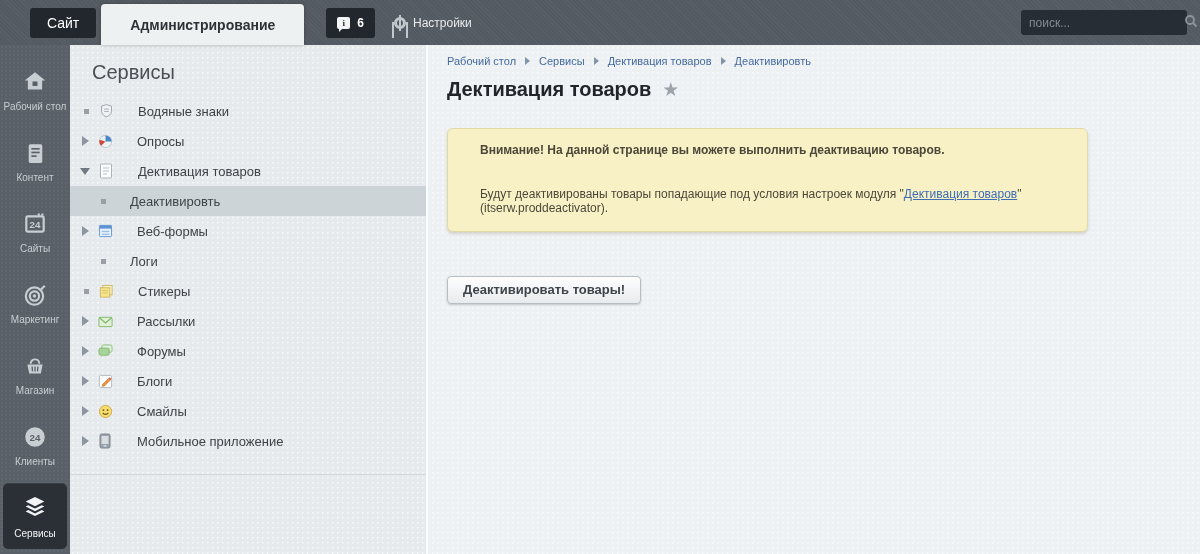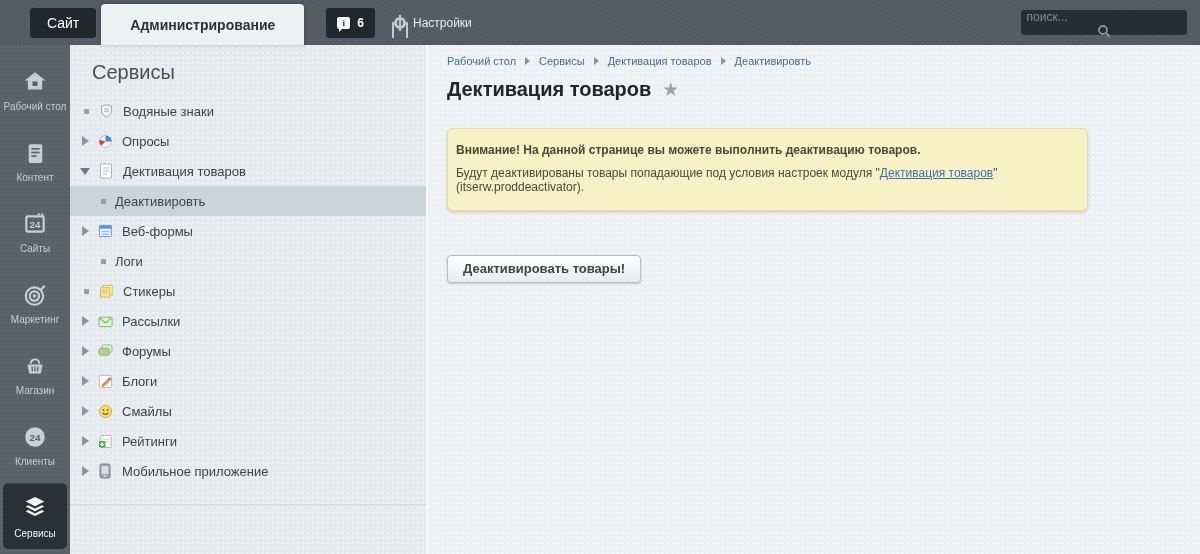--- a/index.html
+++ b/index.html
@@ -28,21 +28,21 @@
   .notif-count { color:#fff; font-size:12px; font-weight:bold; }
   .settings { margin:8px 0 0 18px; height:30px; display:flex; align-items:center; gap:6px;
     color:#e9ebed; font-size:12px; cursor:pointer; }
   .gear { width:14px; height:14px; position:relative; }
   .gear::before { content:""; position:absolute; inset:1px; border:3px solid #c3c8cc; border-radius:50%; }
   .gear::after { content:""; position:absolute; left:6px; top:-1px; width:2px; height:16px;
     background:#c3c8cc; box-shadow:-7px 7px 0 0 #c3c8cc, 7px 7px 0 0 #c3c8cc;
     transform-origin:center; }
   .top-spacer { flex:1; }
   .searchbox { margin:10px 13px 0 0; width:166px; height:25px; background:#272d34;
-    border-radius:3px; display:flex; align-items:center; padding:0 8px;flex-direction:column; }
+    border-radius:3px; display:flex; align-items:center; padding:0 8px; }
   .searchbox input { flex:1; background:transparent; border:none; outline:none;
     color:#cfd4d9; font-size:12px; font-family:"Liberation Sans", sans-serif; }
   .searchbox input::placeholder { color:#828a92; }
   .mag { flex:none; }
 
   
   .rail { position:absolute; left:0; top:45px; width:70px; height:509px;
     background:#5a6067;
     background-image:radial-gradient(rgba(255,255,255,.04) 1px, transparent 1px);
     background-size:4px 4px;
@@ -55,21 +55,21 @@
 
   
   .panel { position:absolute; left:70px; top:45px; width:358px; height:509px;
     background:#e6eaec;
     background-image:radial-gradient(rgba(255,255,255,.5) 1px, transparent 1px);
     background-size:5px 5px;
     border-right:2px solid #fbfcfc; }
   .panel-heading { padding:16px 0 12px 22px; font-size:20px; color:#4a4f54; }
   .menu { }
   .mi { height:30px; display:flex; align-items:center; font-size:13px; color:#3e4347; cursor:pointer; }
-  .mi .lbl { margin-left:9px; }
+  .mi .lbl { margin-left:24px; }
   .mi.selected { background:#cdd4d8; }
   .marker { flex:none; }
   .sq { width:5px; height:5px; background:#98a0a6; margin-left:14px; }
   .mi.child .sq { margin-left:31px; }
   .arr-r { width:0; height:0; margin-left:12px;
     border:5px solid transparent; border-left:7px solid #8b96a1; border-right:none; }
   .arr-down { width:0; height:0; margin-left:10px;
     border:5px solid transparent; border-top:7px solid #707a84; border-bottom:none; }
   .ic { width:16px; height:16px; margin-left:8px; flex:none; display:flex;
     align-items:center; justify-content:center; }
@@ -84,24 +84,24 @@
     padding:10px 18px 0 17px; }
   .breadcrumb { display:flex; align-items:center; gap:9px; font-size:11px; }
   .crumb { color:#446a9e; cursor:pointer; }
   .crumb-sep { width:0; height:0; border:4px solid transparent;
     border-left:5px solid #8295a6; border-right:none; }
   .title-row { margin-top:11px; display:flex; align-items:center; gap:11px; }
   .page-title { font-size:20px; font-weight:bold; color:#212529; }
   .fav-star { color:#9ba3ab; font-size:19px; cursor:pointer; }
 
   .warnbox { margin-top:27px; width:641px; background:#f8f1c6;
-    border:1px solid #e2daa5; border-radius:6px; padding:14px 8px 16px;
+    border:1px solid #e2daa5; border-radius:6px; padding:14px 32px 16px;
     font-size:12px; color:#4c4739; box-shadow:0 2px 3px rgba(120,115,80,.25); }
   .warn-l1 { font-weight:bold; }
-  .warn-l2 { margin-top:9px; }
+  .warn-l2 { margin-top:30px; }
   .warn-link { color:#3e6db5; text-decoration:underline; cursor:pointer; }
 
   .action-btn { margin-top:44px; display:inline-block; padding:5px 15px 6px;
     font-size:13px; font-weight:bold; color:#3f444a;
     font-family:"Liberation Sans", sans-serif;
     background:linear-gradient(#fefefe, #e8ebed); border:1px solid #b7bec3;
     border-radius:4px; box-shadow:0 1px 2px rgba(0,0,0,.18); cursor:pointer; }
 </style>
 </head>
 <body>
@@ -343,35 +343,20 @@
         <svg width="15" height="15" viewBox="0 0 16 16">
             <circle cx="8" cy="8" r="6.5" fill="#f7dc6f" stroke="#cfa542"></circle>
             <circle cx="5.8" cy="6.5" r="1" fill="#6b5515"></circle>
             <circle cx="10.2" cy="6.5" r="1" fill="#6b5515"></circle>
             <path d="M5 9.5c1.5 2 4.5 2 6 0" fill="none" stroke="#6b5515" stroke-width="1.2"></path>
           </svg>
       </span>
       <span class="lbl">Смайлы</span>
     </div>
 
-    <div class="mi">
-      <span class="marker arr-r"></span>
-      <span class="ic">
-        <svg width="15" height="16" viewBox="0 0 16 16">
-            <rect x="3" y="2" width="11" height="13" rx="1" fill="#fbfcfc" stroke="#aab3ba"></rect>
-            <g stroke="#c3cad0" stroke-width="1.1">
-              <line x1="5.5" y1="6" x2="11.5" y2="6"></line>
-              <line x1="5.5" y1="9" x2="11.5" y2="9"></line>
-            </g>
-            <rect x="1" y="8" width="7" height="7" rx="1.2" fill="#5aa84f"></rect>
-            <path d="M4.5 9.5v4M2.5 11.5h4" stroke="#fff" stroke-width="1.4"></path>
-          </svg>
-      </span>
-      <span class="lbl">Рейтинги</span>
-    </div>
 
 
     <div class="mi">
       <span class="marker arr-r"></span>
       <span class="ic">
         <svg width="12" height="16" viewBox="0 0 12 16">
             <rect x="1" y="1" width="10" height="14" rx="1.6" fill="#9aa3ab" stroke="#7d868e"></rect>
             <rect x="2.5" y="3" width="7" height="8" fill="#d7dde1"></rect>
             <rect x="4.5" y="12.3" width="3" height="1.4" fill="#d7dde1"></rect>
           </svg>

